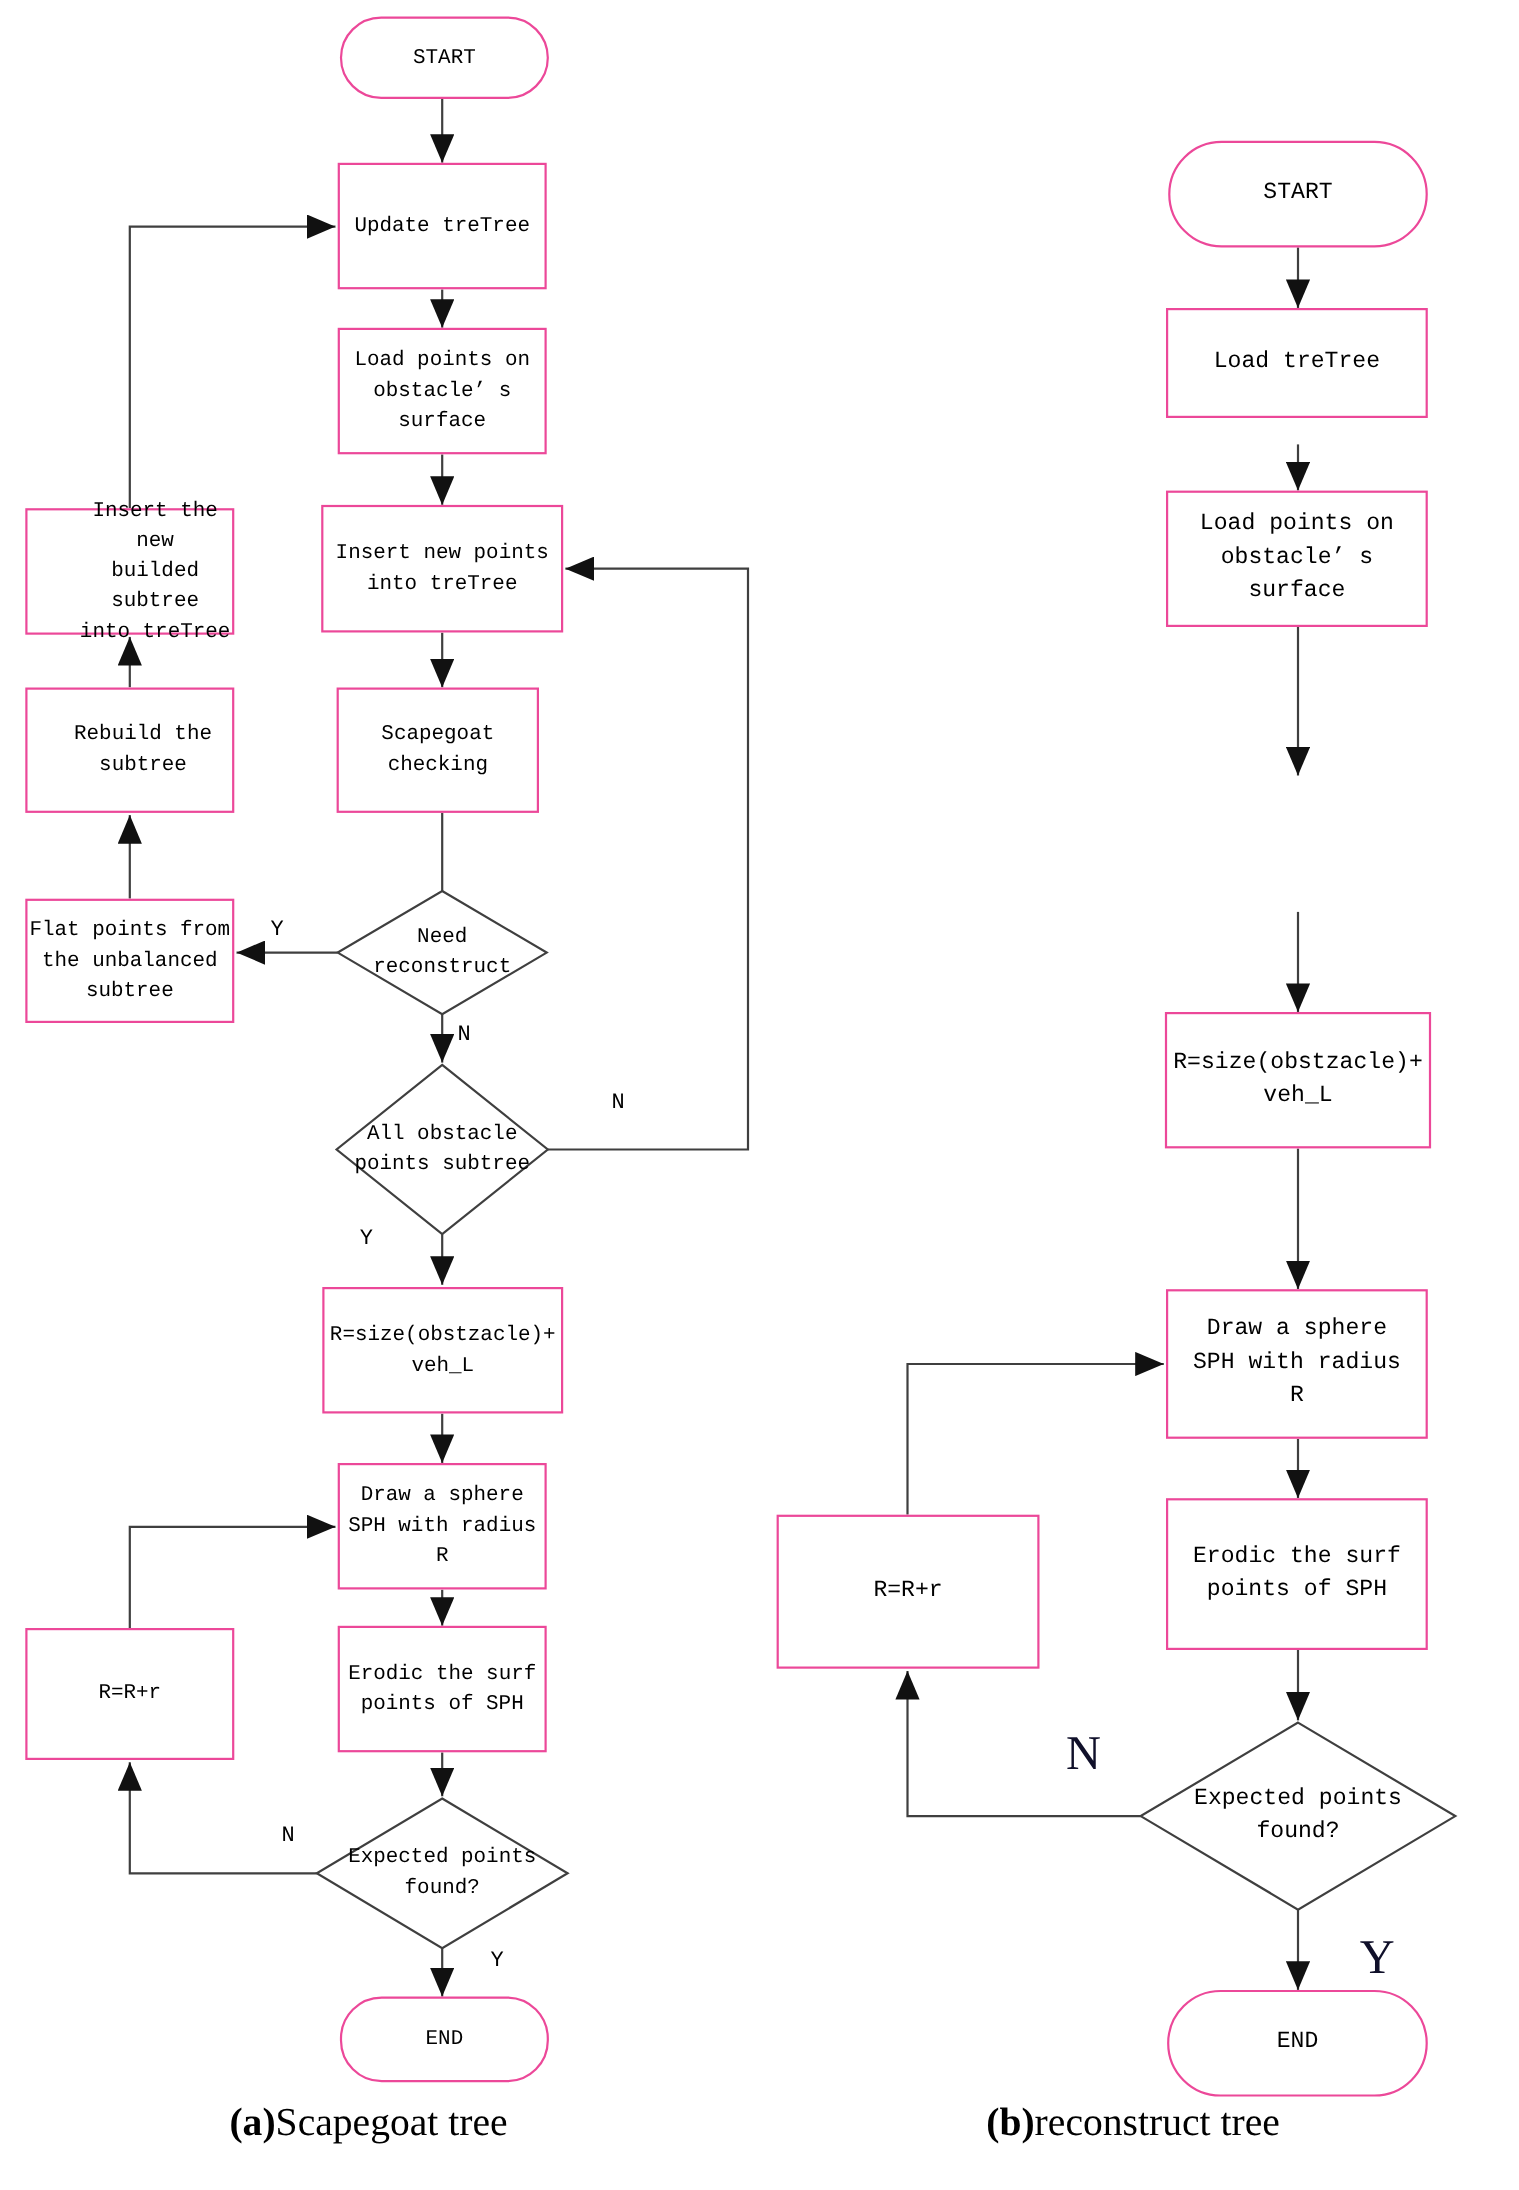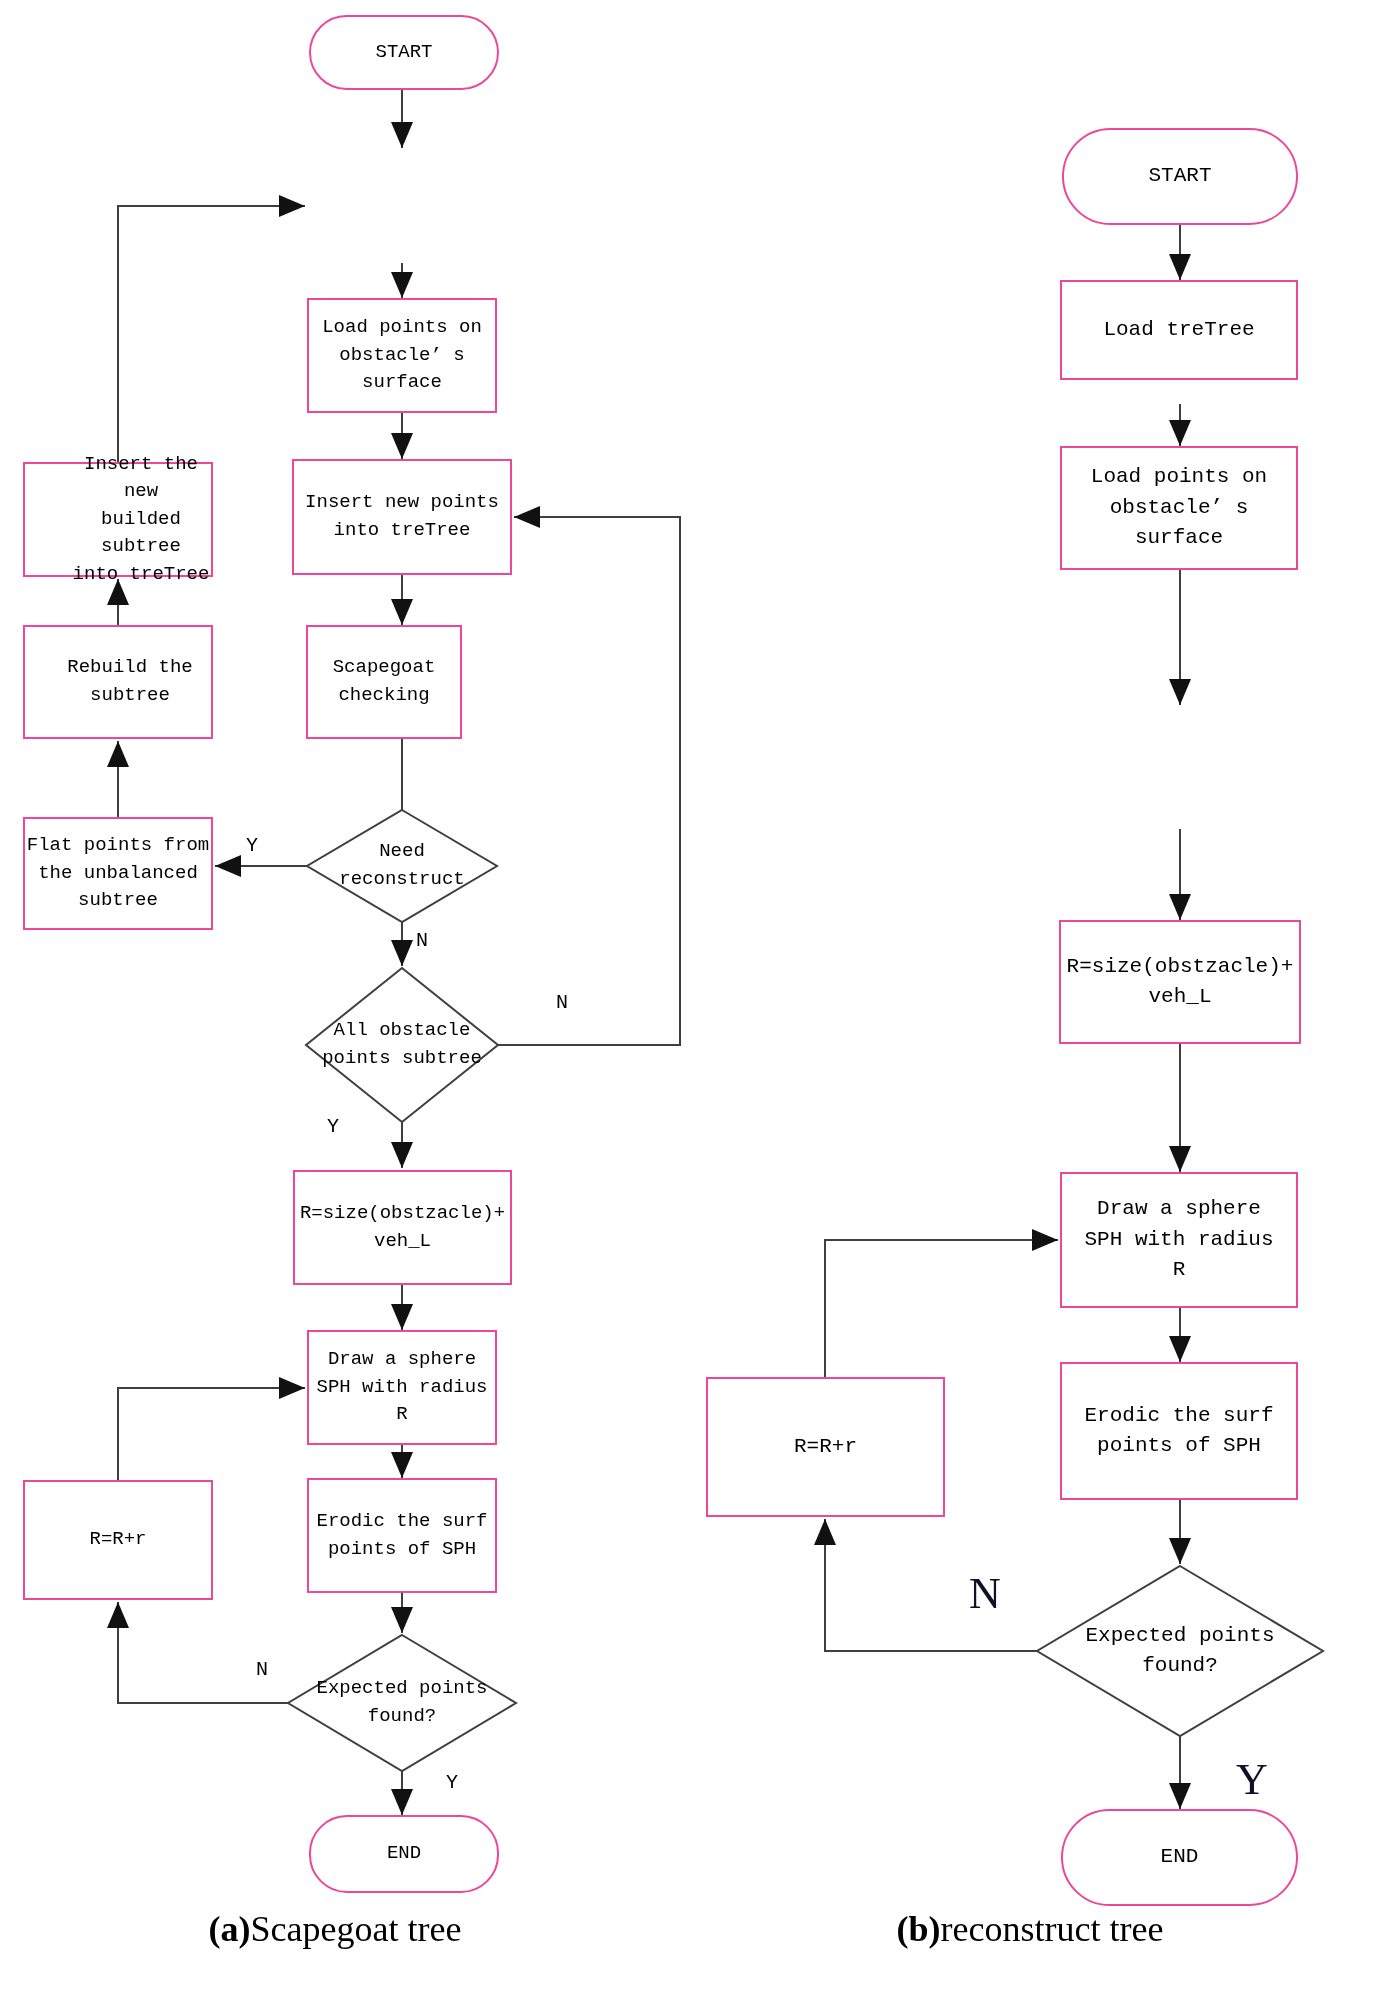--- a/index.html
+++ b/index.html
@@ -70,30 +70,33 @@
       <polyline points="1180,1736 1180,1809" marker-end="url(#arr)"></polyline>
       <polyline points="1037,1651 825,1651 825,1519" marker-end="url(#arr)"></polyline>
       <polyline points="825,1377 825,1240 1058,1240" marker-end="url(#arr)"></polyline>
       <polygon points="1180,1566 1323,1651 1180,1736 1037,1651" fill="#fff"></polygon>
     </g>
   </svg>
 
   <div class="node oval-a fs-a" style="left:309px;top:15px;width:190px;height:75px;">
     <span class="label">START</span>
   </div>
+  <div class="node fs-a" style="left:307px;top:148px;width:190px;height:115px;">
+    <span class="label">Update treTree</span>
+  </div>
   <div class="node fs-a" style="left:307px;top:298px;width:190px;height:115px;">
     <span class="label">Load points on
 obstacle’ s
 surface</span>
   </div>
   <div class="node fs-a" style="left:292px;top:459px;width:220px;height:116px;">
     <span class="label">Insert new points
 into treTree</span>
   </div>
-  <div class="node fs-a" style="left:306px;top:625px;width:156px;height:114px;">
+  <div class="node fs-a" style="left:306px;top:625px;width:184px;height:114px;">
     <span class="label">Scapegoat
 checking</span>
   </div>
   <div class="dlabel fs-a" style="left:307px;top:810px;width:190px;height:112px;">
     <span class="label">Need
 reconstruct</span>
   </div>
   <div class="node fs-a" style="left:23px;top:817px;width:190px;height:113px;">
     <span class="label">Flat points from
 the unbalanced

